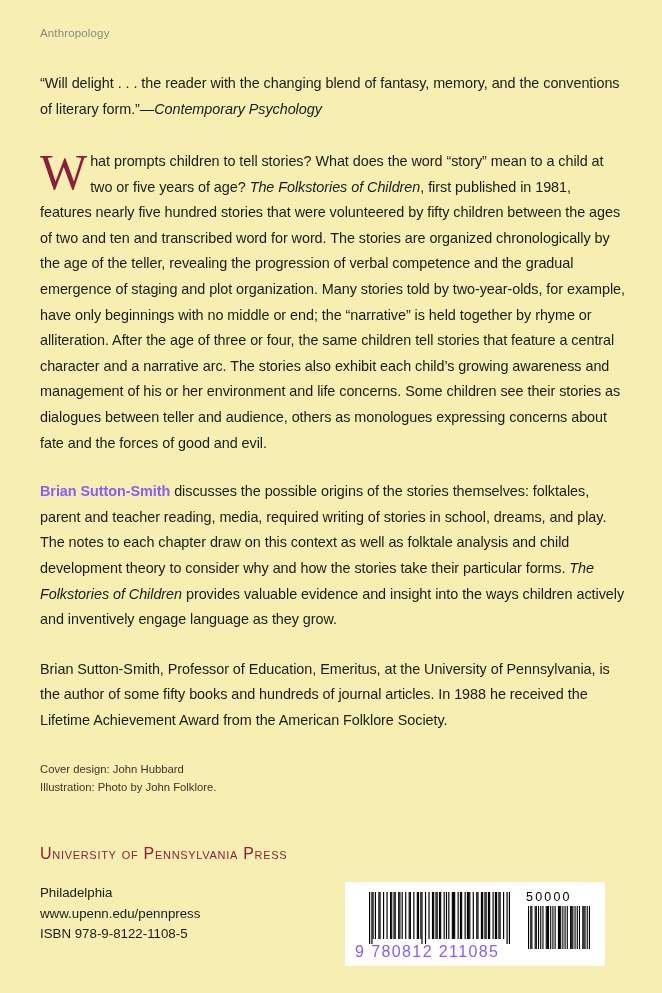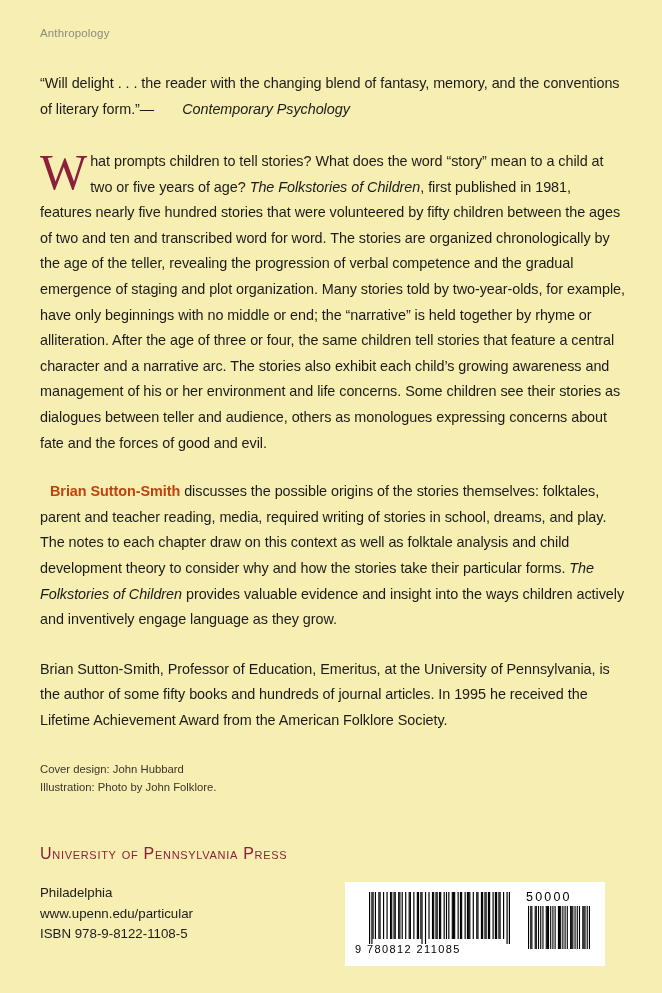--- a/index.html
+++ b/index.html
@@ -41,21 +41,20 @@
 
   .blurb-quote {
     font-size: 14.4px;
     line-height: 25.5px;
     color: #1b1b1b;
     margin: 0 0 27px 0;
     letter-spacing: -0.05px;
   }
   .blurb-quote .src {
     font-style: italic;
-    margin-left: 28px;
   }
 
   .para {
     font-size: 14.4px;
     line-height: 25.6px;
     color: #1b1b1b;
     margin: 0 0 24px 0;
     letter-spacing: -0.05px;
     text-align: left;
   }
@@ -69,23 +68,22 @@
     font-family: "Liberation Serif", serif;
     font-size: 50px;
     line-height: 42px;
     color: #8c1f3c;
     font-weight: 400;
     padding: 2px 2px 0 0;
     margin-right: 1px;
   }
 
   .name-highlight {
-    color: #c2410c;
+    color: #8b5cf6;
     font-weight: bold;
-    margin-left: 10px;
   }
   .ital { font-style: italic; }
 
   .series-line {
     font-size: 13px;
     color: #5c3a25;
     font-variant: small-caps;
     letter-spacing: 0.9px;
     margin: 22px 0 0 0;
     line-height: 18px;
@@ -145,22 +143,22 @@
     top: 24px;
     width: 62px;
     height: 48px;
   }
   .bc-digits {
     position: absolute;
     left: 10px;
     top: 61px;
     width: 160px;
     font-family: "Liberation Sans", sans-serif;
-    font-size: 11px;
-    color: #000000;
+    font-size: 16px;
+    color: #8b5cf6;
     letter-spacing: 1.4px;
   }
   .bc-addon-digits {
     position: absolute;
     left: 181px;
     top: 8px;
     width: 70px;
     font-family: "Liberation Sans", sans-serif;
     font-size: 12.5px;
     color: #000;
@@ -181,32 +179,32 @@
     </div>
 
     <div class="para dropcap-para">
       <span class="dropcap">W</span><span>hat prompts children to tell stories? What does the word “story” mean to a child at two or five years of age? </span><span class="ital">The Folkstories of Children</span><span>, first published in 1981, features nearly five hundred stories that were volunteered by fifty children between the ages of two and ten and transcribed word for word. The stories are organized chronologically by the age of the teller, revealing the progression of verbal competence and the gradual emergence of staging and plot organization. Many stories told by two-year-olds, for example, have only beginnings with no middle or end; the “narrative” is held together by rhyme or alliteration. After the age of three or four, the same children tell stories that feature a central character and a narrative arc. The stories also exhibit each child’s growing awareness and management of his or her environment and life concerns. Some children see their stories as dialogues between teller and audience, others as monologues expressing concerns about fate and the forces of good and evil.</span>
     </div>
 
     <div class="para">
       <span class="name-highlight">Brian Sutton-Smith</span><span> discusses the possible origins of the stories themselves: folktales, parent and teacher reading, media, required writing of stories in school, dreams, and play. The notes to each chapter draw on this context as well as folktale analysis and child development theory to consider why and how the stories take their particular forms. </span><span class="ital">The Folkstories of Children</span><span> provides valuable evidence and insight into the ways children actively and inventively engage language as they grow.</span>
     </div>
 
-    <div class="para">Brian Sutton-Smith, Professor of Education, Emeritus, at the University of Pennsylvania, is the author of some fifty books and hundreds of journal articles. In 1995 he received the Lifetime Achievement Award from the American Folklore Society.</div>
+    <div class="para">Brian Sutton-Smith, Professor of Education, Emeritus, at the University of Pennsylvania, is the author of some fifty books and hundreds of journal articles. In 1988 he received the Lifetime Achievement Award from the American Folklore Society.</div>
 
 
     <div class="credits">
       <div>Cover design: John Hubbard</div>
       <div>Illustration: Photo by John Folklore.</div>
     </div>
 
     <div class="publisher-block">
       <div class="press-name">University of Pennsylvania Press</div>
       <div class="pub-line">Philadelphia</div>
-      <div class="pub-line">www.upenn.edu/particular</div>
+      <div class="pub-line">www.upenn.edu/pennpress</div>
       <div class="pub-line">ISBN 978-9-8122-1108-5</div>
     </div>
 
   </div>
 
   <div class="barcode-box">
     <div class="barcode-inner">
       <svg class="bc-main" id="bc-main-svg" viewBox="0 0 121 52" preserveAspectRatio="none">
           <rect x="0" y="0" width="1" height="52" fill="#000"></rect>
           <rect x="2" y="0" width="1" height="52" fill="#000"></rect>

